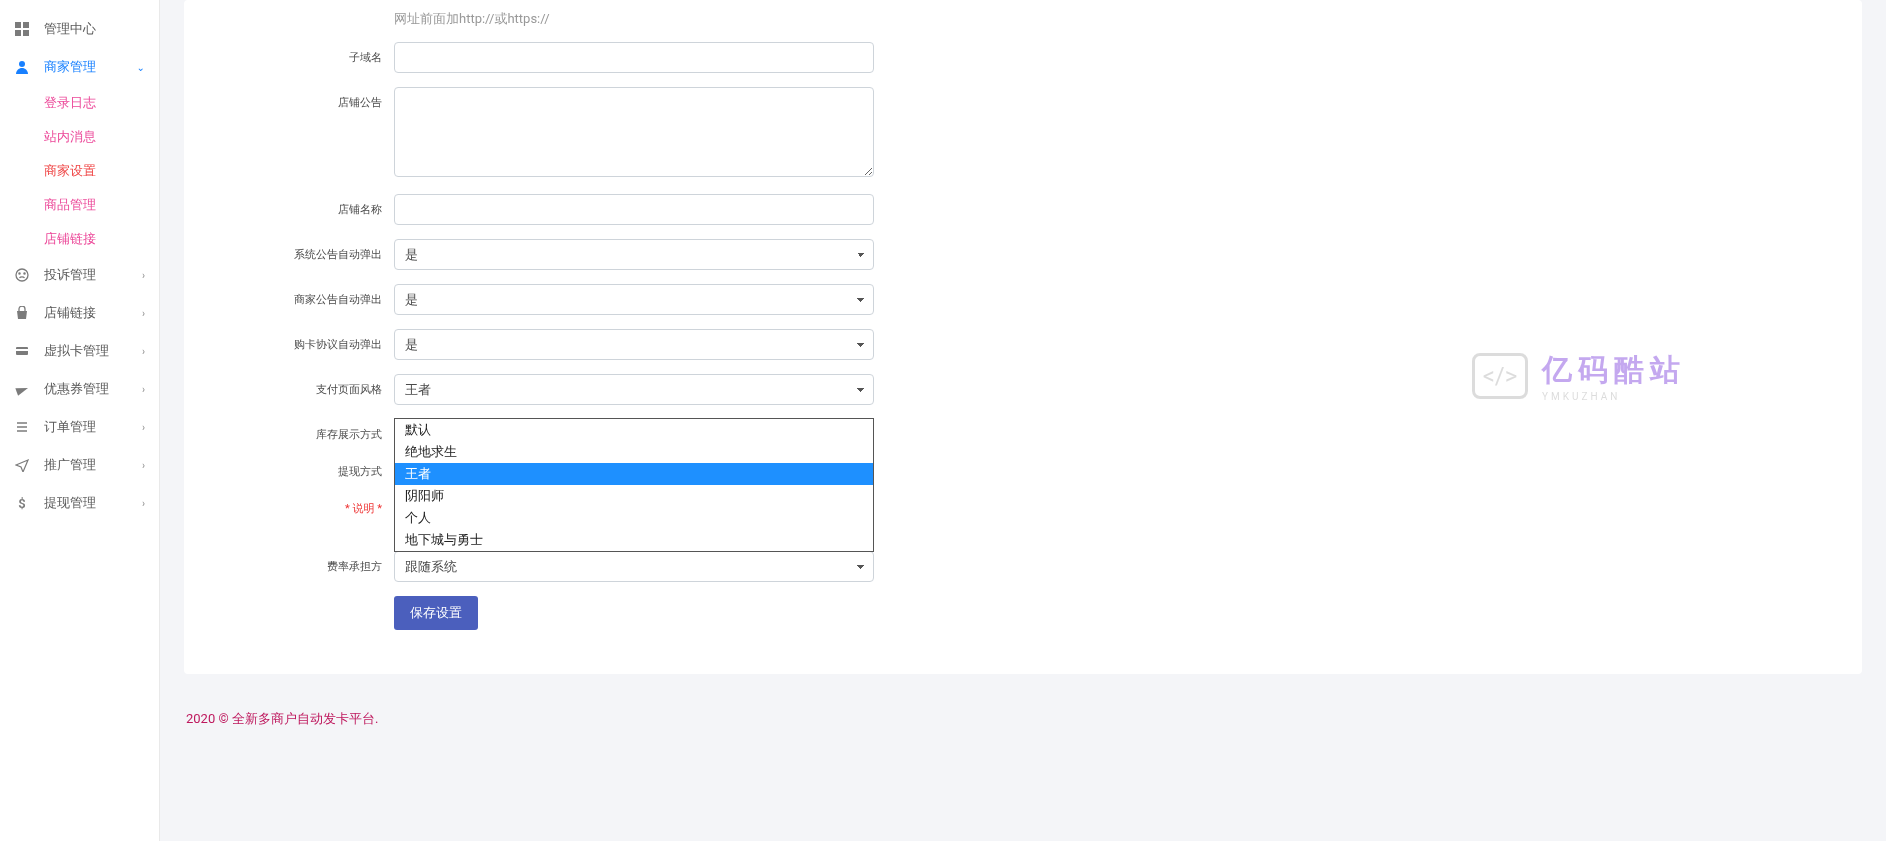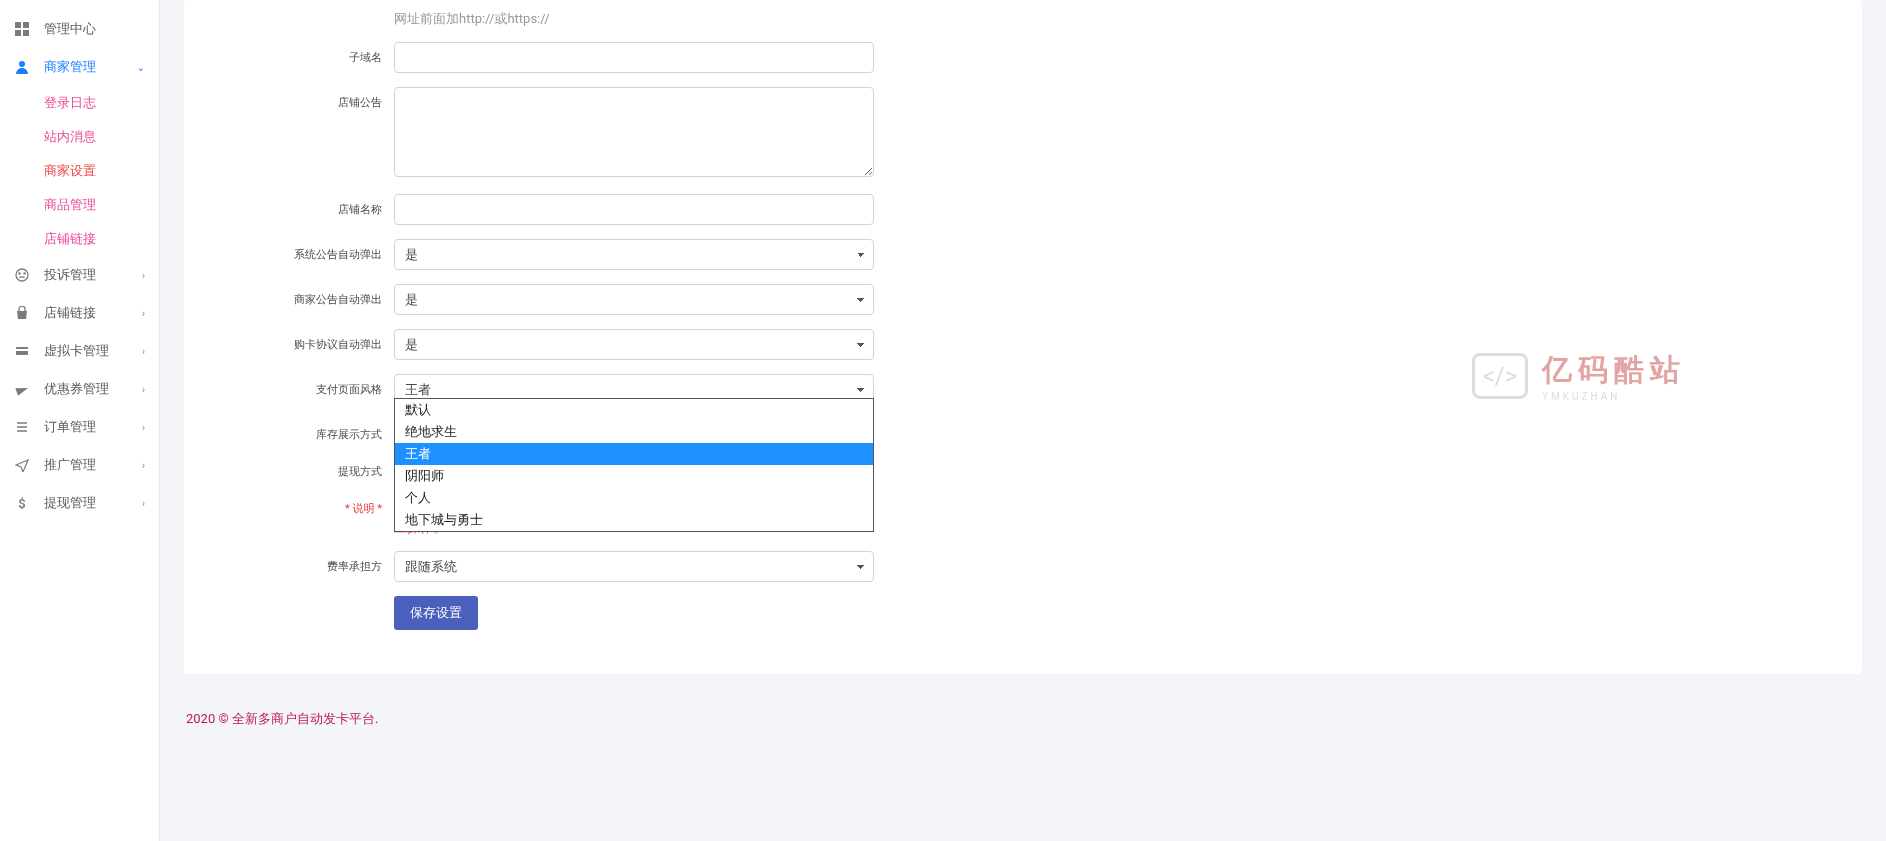--- a/index.html
+++ b/index.html
@@ -107,21 +107,21 @@
     .note-text {
       color: #e33;
       font-size: 13px;
       padding-top: 8px;
     }
 
     
     .select-wrap { position: relative; }
     .dropdown {
       position: absolute;
-      top: 24px;
+      top: 44px;
       left: 0;
       width: 100%;
       background: #fff;
       border: 1px solid #555;
       border-top: 1px solid #555;
       z-index: 10;
     }
     .dropdown .opt {
       padding: 2px 10px;
       font-size: 13px;
@@ -160,21 +160,21 @@
       align-items: center;
       gap: 14px;
     }
     .watermark .wm-box {
       width: 56px; height: 46px;
       border: 3px solid #aaa;
       border-radius: 8px;
       display: flex; align-items: center; justify-content: center;
       color: #aaa; font-size: 24px;
     }
-    .watermark .wm-text1 { font-size: 30px; letter-spacing: 6px; color: #b91c1c; font-weight: 600;}
+    .watermark .wm-text1 { font-size: 30px; letter-spacing: 6px; color: #6d28d9; font-weight: 600;}
     .watermark .wm-text2 { font-size: 10px; letter-spacing: 3px; color: #aaa; }
   </style>
 </head>
 <body>
 
 <div class="wrapper">
   <aside class="sidebar">
 
     <div class="nav-item">
       <span class="icon">

